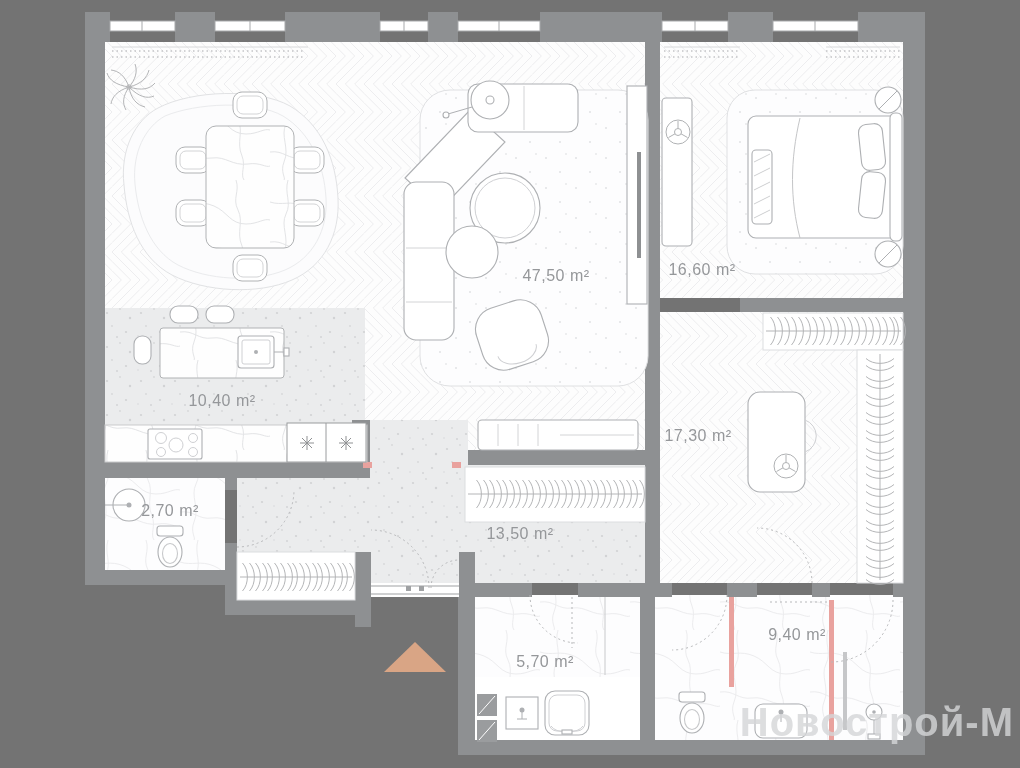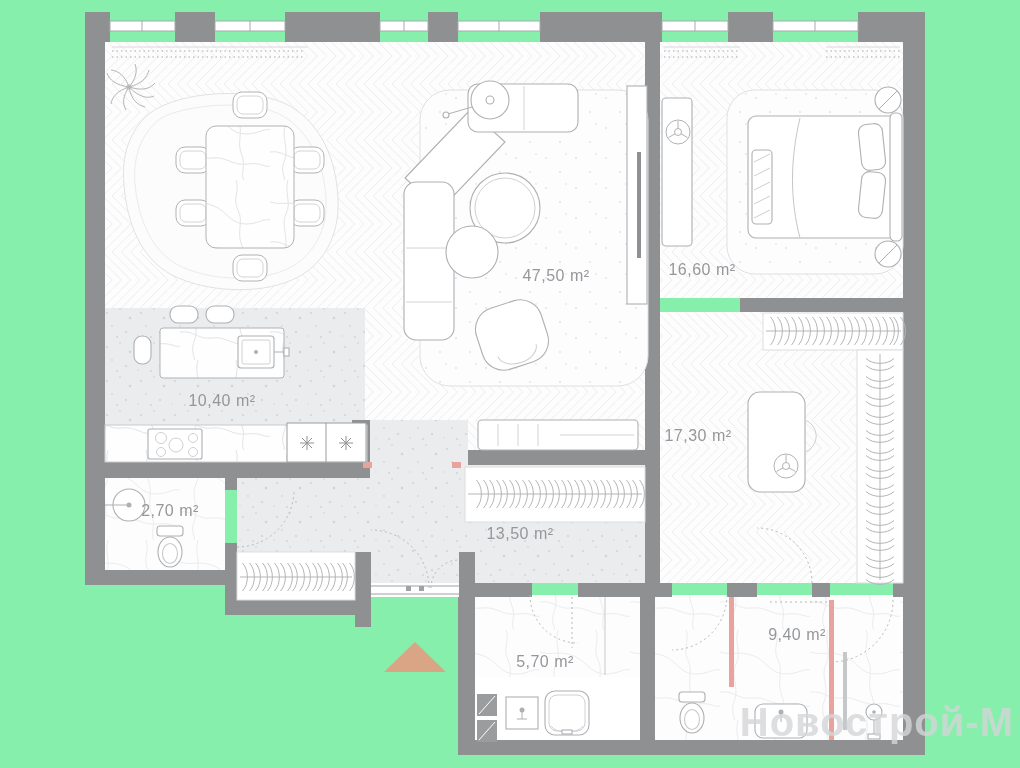--- a/index.html
+++ b/index.html
@@ -1,16 +1,16 @@
 <!DOCTYPE html>
 <html><head>
 <meta charset="utf-8">
 <style>
   html,body{margin:0;padding:0;background:#ffffff;}
-  #stage{position:relative;width:1020px;height:768px;background:#86efac;overflow:hidden;}
+  #stage{position:relative;width:1020px;height:768px;background:#737373;overflow:hidden;}
   svg{display:block;}
   .lbl{font-family:"Liberation Sans",sans-serif;font-size:16px;letter-spacing:.5px;fill:#95979a;}
   .wm{font-family:"Liberation Sans",sans-serif;font-size:40px;font-weight:bold;fill:#d5d6d8;opacity:.8;letter-spacing:1px;}
   .wall{fill:#8e9092;}
   .furn{fill:#ffffff;stroke:#aeb0b3;stroke-width:1.1;}
   .furnl{fill:none;stroke:#cfd0d3;stroke-width:1;}
   .door{fill:none;stroke:#b7b8ba;stroke-width:1;stroke-dasharray:2 3;}
   .pink{fill:#e9a29e;}
   .winf{fill:#ffffff;stroke:#a7a9ab;stroke-width:1;}
   .curt{stroke:#c3c4c6;stroke-width:1.3;stroke-dasharray:1.5 3;fill:none;}

